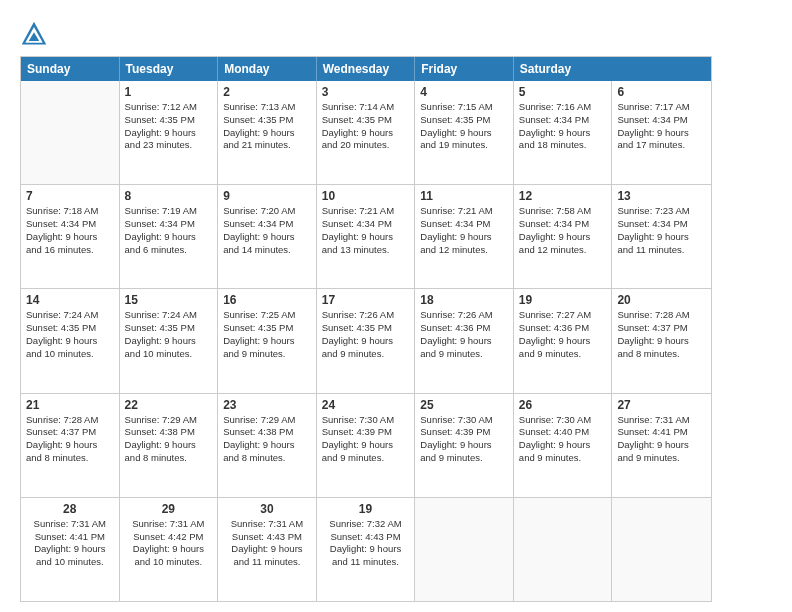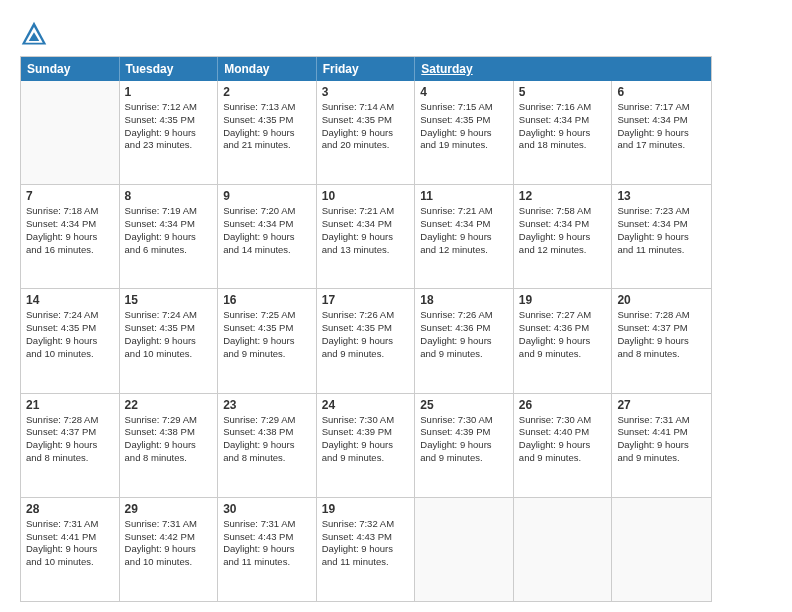--- a/index.html
+++ b/index.html
@@ -74,33 +74,33 @@
       background: #2a7ab5;
     }
     .cal-header-cell {
       color: #fff;
       font-size: 12px;
       font-weight: bold;
       padding: 5px 6px;
       text-align: left;
       border-right: 1px solid rgba(255,255,255,0.3);
     }
-    .cal-header-cell:last-child { border-right: none; text-decoration: underline; }
+    .cal-header-cell:last-child { border-right: none; }
     .cal-body {
       flex: 1;
       display: flex;
       flex-direction: column;
     }
     .cal-row {
       display: grid;
       grid-template-columns: repeat(7, 1fr);
       flex: 1;
       border-bottom: 1px solid #ccc;
     }
-    .cal-row:last-child { border-bottom: none; }
+    .cal-row:last-child { border-bottom: none; text-align: center; }
     .cal-cell {
       padding: 4px 5px;
       border-right: 1px solid #ccc;
       font-size: 10px;
       color: #333;
       vertical-align: top;
       min-height: 80px;
     }
     .cal-cell:last-child { border-right: none; }
     .cal-cell.empty { background: #f9f9f9; }
@@ -137,20 +137,21 @@
       <div class="month-title"></div>
       <div class="location"></div>
     </div>
   </div>
 
   <div class="calendar">
     <div class="cal-header">
     <div class="cal-header-cell">Sunday</div>
         <div class="cal-header-cell">Tuesday</div>
         <div class="cal-header-cell">Monday</div>
+        <div class="cal-header-cell">Wednesday</div>
         <div class="cal-header-cell">Friday</div>
         <div class="cal-header-cell">Saturday</div>
       </div>
     <div class="cal-body">
     <div class="cal-row">
           <div class="cal-cell empty"></div>
           <div class="cal-cell">
             <span class="day-num">1</span>
             <span class="cell-line">Sunrise: 7:12 AM</span>
             <span class="cell-line">Sunset: 4:35 PM</span>

